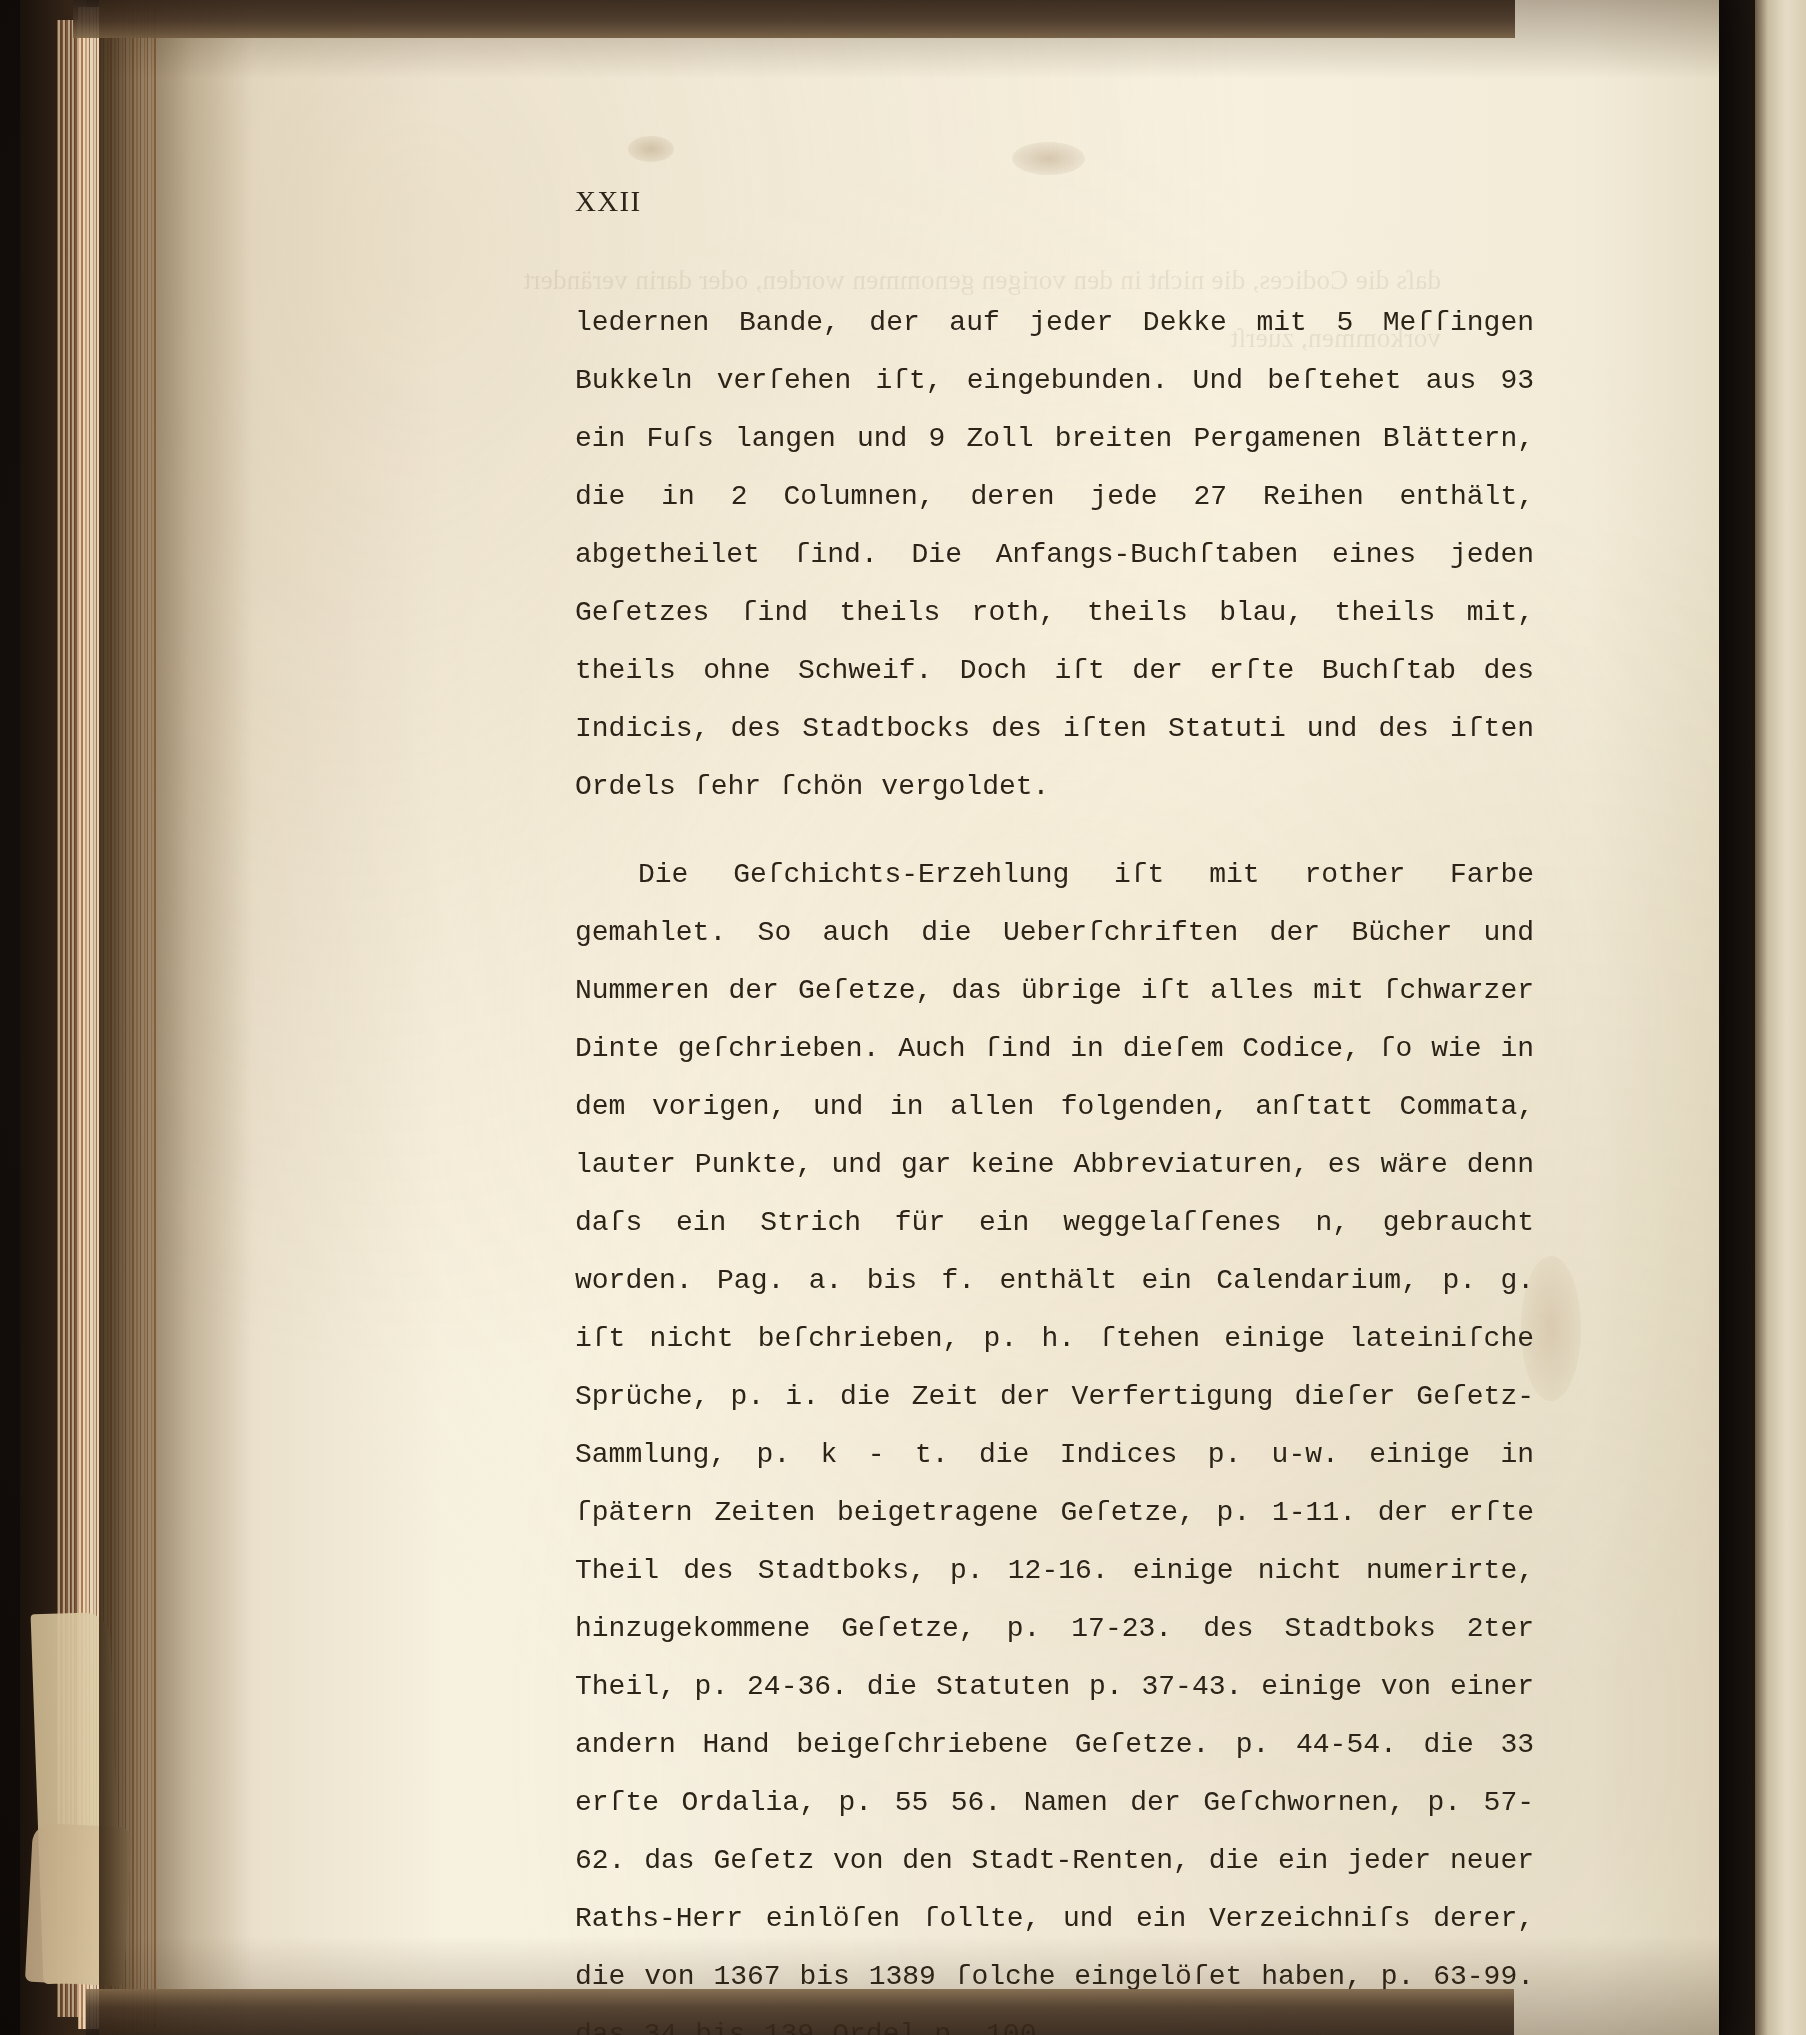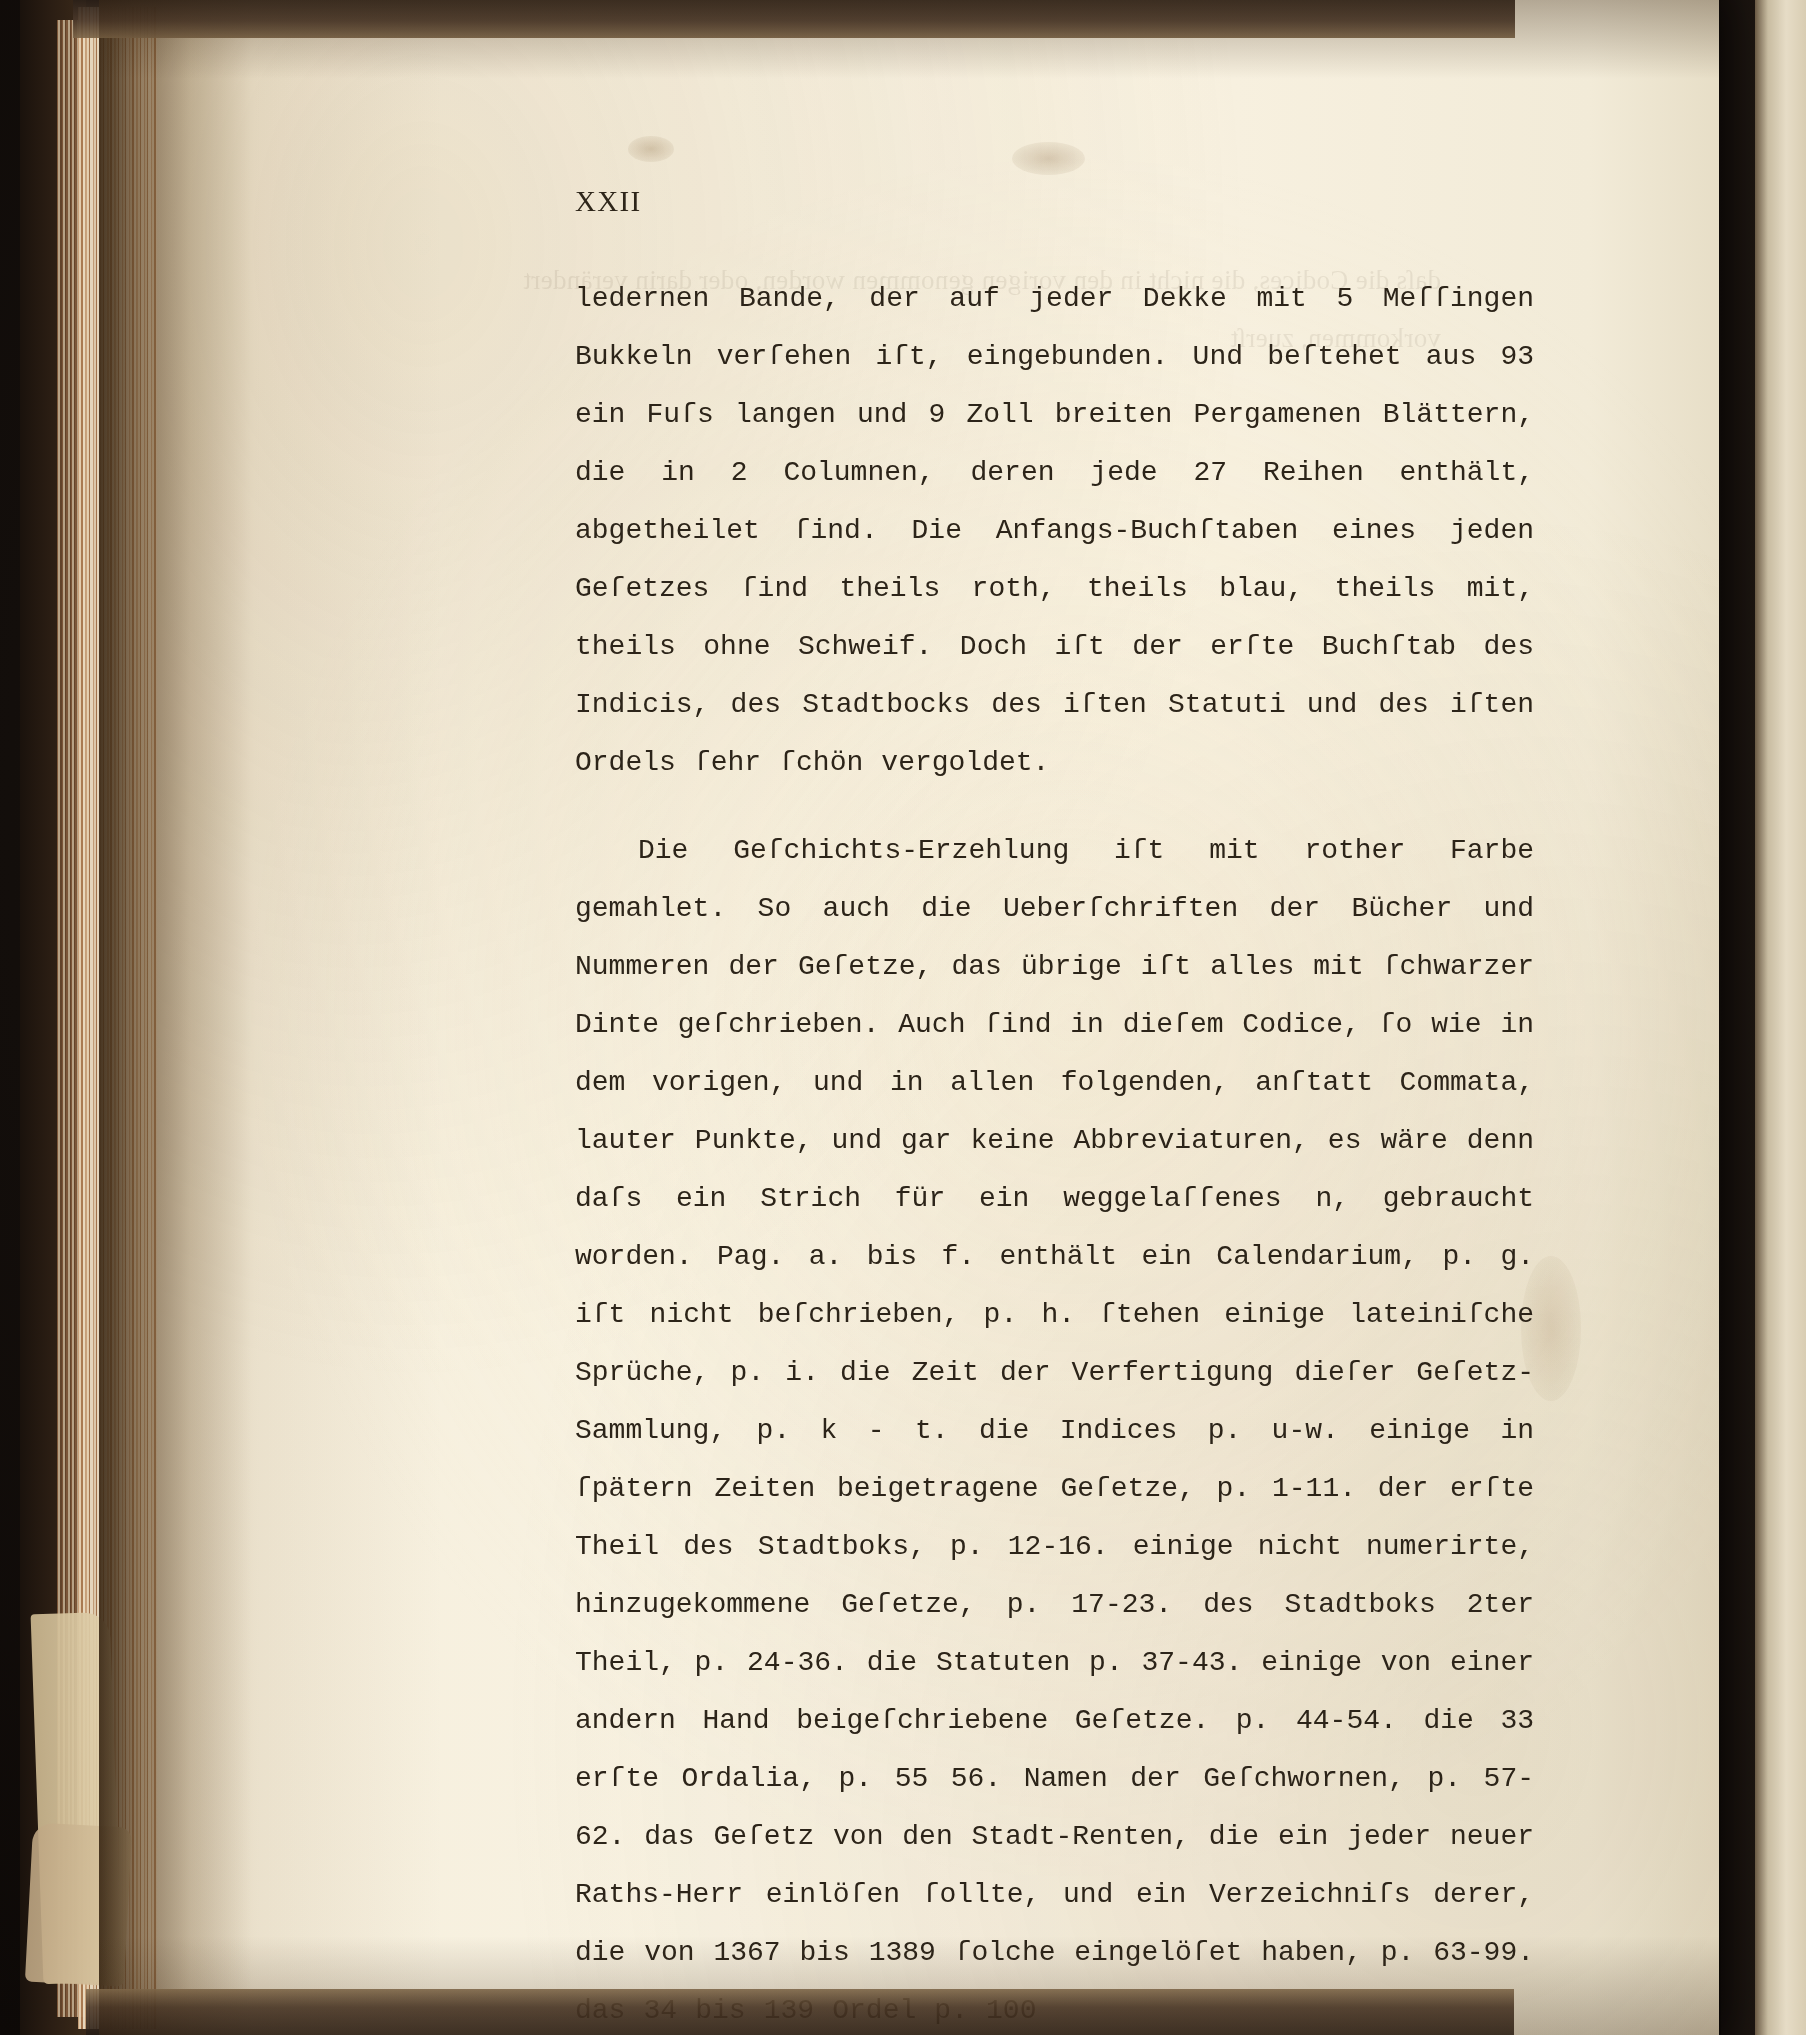--- a/index.html
+++ b/index.html
@@ -196,21 +196,21 @@
   .textblock {
     position: absolute;
     left: 476px;
     top: 185px;
     width: 959px;
     color: #2b2318;
   }
   .header-row {
     display: flex;
     align-items: baseline;
-    margin-bottom: 52px;
+    margin-bottom: 76px;
   }
   .folio {
     font-size: 29px;
     letter-spacing: 1.3px;
     font-family: "Liberation Serif", serif;
     color: #2e261a;
     width: 152px;
   }
   .running-head {
     font-size: 28px;

